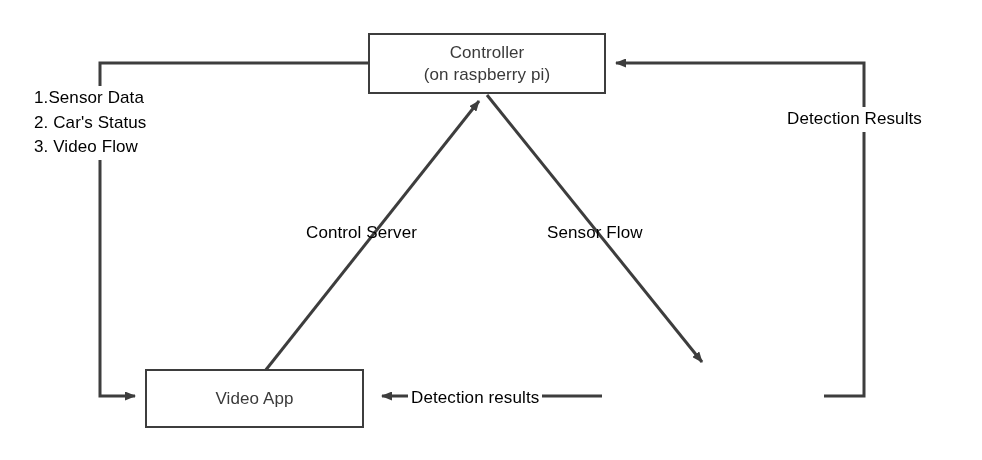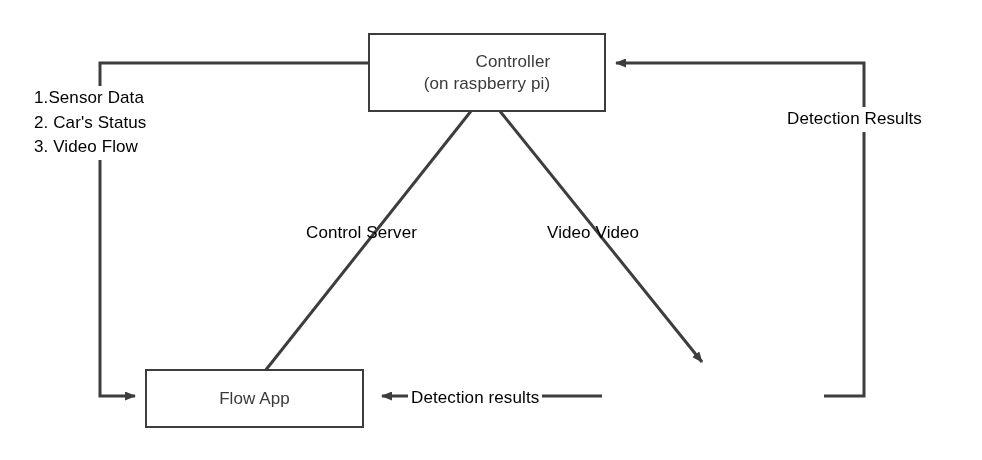--- a/index.html
+++ b/index.html
@@ -74,22 +74,21 @@
     top: 221px;
   }
   #label-detection-results-bottom {
     left: 408px;
     top: 386px;
   }
   #box-controller {
     left: 368px;
     top: 33px;
     width: 238px;
-    height: 79px;
-    text-align: right;
+    height: 61px;
   }
   #box-user-app {
     left: 145px;
     top: 369px;
     width: 219px;
     height: 59px;
   }
   #box-detection-server {
     left: 602px;
     top: 369px;
@@ -119,29 +118,29 @@
 
     <path d="M602,396 L382,396" fill="none" stroke="#3d3d3d" stroke-width="3" marker-end="url(#arrow-head)"></path>
   </svg>
 
   <div class="node-box" id="box-controller">
     <span class="node-text">Controller
 (on raspberry pi)</span>
   </div>
 
   <div class="node-box" id="box-user-app">
-    <span class="node-text">Flow App</span>
+    <span class="node-text">Video App</span>
   </div>
 
 
   <div class="edge-label boxed-bg" id="label-sensor-list">1.Sensor Data
 2. Car's Status
 3. Video Flow</div>
 
   <div class="edge-label boxed-bg" id="label-detection-results-right">Detection Results</div>
 
   <div class="edge-label" id="label-control-signal">Control Server</div>
 
-  <div class="edge-label" id="label-video-flow">Video Video</div>
+  <div class="edge-label" id="label-video-flow">Sensor Flow</div>
 
   <div class="edge-label boxed-bg" id="label-detection-results-bottom">Detection results</div>
 
 </div>
 
 </body></html>

